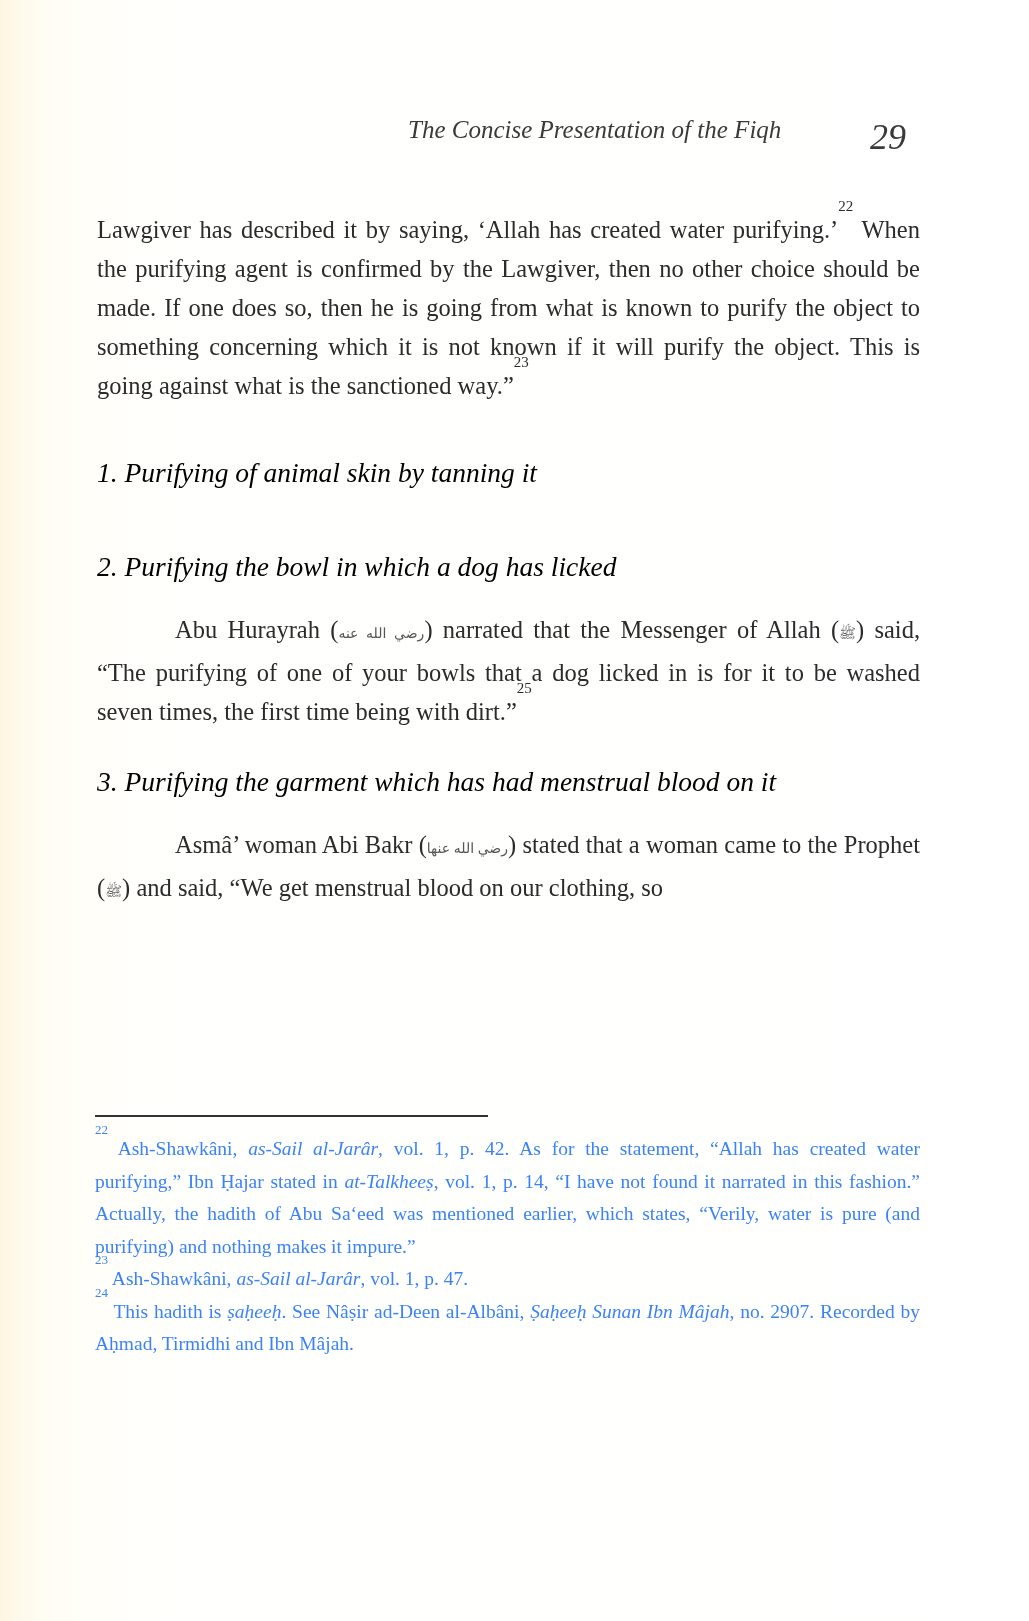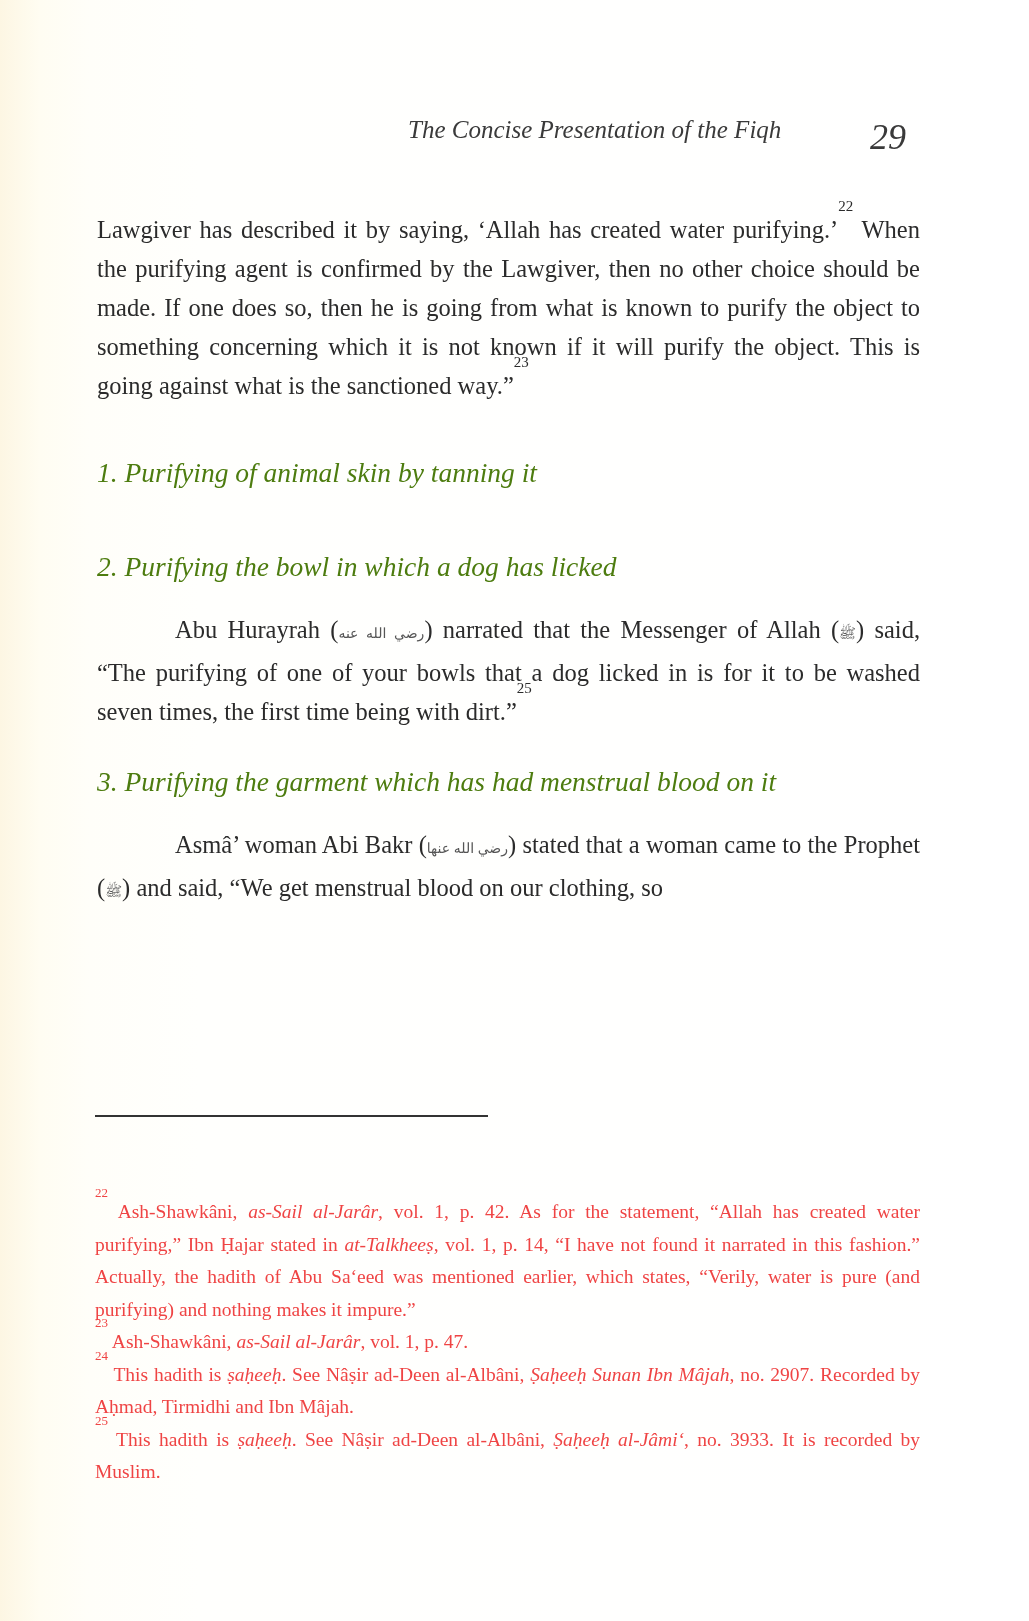--- a/index.html
+++ b/index.html
@@ -21,31 +21,31 @@
     position:absolute; left:97px; top:210px; width:823px;
     font-size:24.5px; line-height:39px; text-align:justify;
   }
   .body p { margin:0; }
   .indent { text-indent:78px; }
   sup { font-size:15px; vertical-align:top; position:relative; top:-4px; line-height:0; }
   .honor { font-size:14px; color:#555; }
   .gap1 { height:17px; }
   h3 {
     margin:0; font-weight:normal; font-style:italic; font-size:27.5px;
-    line-height:38px; color:#4d7c0f;
+    line-height:38px; color:#000000;
   }
   .gap-h { height:32px; }
   .gap-h2 { height:24px; }
 
   .fn-rule {
     position:absolute; left:95px; top:1115px; width:393px; height:2px; background:#333;
   }
   .footnotes {
-    position:absolute; left:95px; top:1196px; width:825px;
-    font-size:19.5px; line-height:32.5px; text-align:justify; color:#ef4444;
+    position:absolute; left:95px; top:1133px; width:825px;
+    font-size:19.5px; line-height:32.5px; text-align:justify; color:#3b82f6;
   }
   .footnotes p { margin:0; }
   .footnotes sup { font-size:13px; top:-3px; }
   i { font-style:italic; }
 </style>
 </head>
 <body>
 
 <div class="running-head">
   <span class="title">The Concise Presentation of the Fiqh</span>
@@ -69,14 +69,13 @@
   <h3>3. Purifying the garment which has had menstrual blood on it</h3>
   <div class="gap-h2"></div>
   <p class="indent"><span>Asmâ’ woman Abi Bakr (</span><span class="honor">رضي الله عنها</span><span>) stated that a woman came to the Prophet (</span><span class="honor">ﷺ</span><span>) and said, “We get menstrual blood on our clothing, so</span></p>
 </div>
 
 <div class="fn-rule"></div>
 <div class="footnotes" id="footnotes">
     <p><sup>22</sup><span> Ash-Shawkâni, </span><i>as-Sail al-Jarâr</i><span>, vol. 1, p. 42. As for the statement, “Allah has created water purifying,” Ibn Ḥajar stated in </span><i>at-Talkheeṣ</i><span>, vol. 1, p. 14, “I have not found it narrated in this fashion.” Actually, the hadith of Abu Sa‘eed was mentioned earlier, which states, “Verily, water is pure (and purifying) and nothing makes it impure.”</span></p>
     <p><sup>23</sup><span> Ash-Shawkâni, </span><i>as-Sail al-Jarâr</i><span>, vol. 1, p. 47.</span></p>
     <p><sup>24</sup><span> This hadith is </span><i>ṣaḥeeḥ</i><span>. See Nâṣir ad-Deen al-Albâni, </span><i>Ṣaḥeeḥ Sunan Ibn Mâjah</i><span>, no. 2907. Recorded by Aḥmad, Tirmidhi and Ibn Mâjah.</span></p>
-    <p><sup>25</sup><span> This hadith is </span><i>ṣaḥeeḥ</i><span>. See Nâṣir ad-Deen al-Albâni, </span><i>Ṣaḥeeḥ al-Jâmi‘</i><span>, no. 3933. It is recorded by Muslim.</span></p>
   </div>
 
 </body></html>

